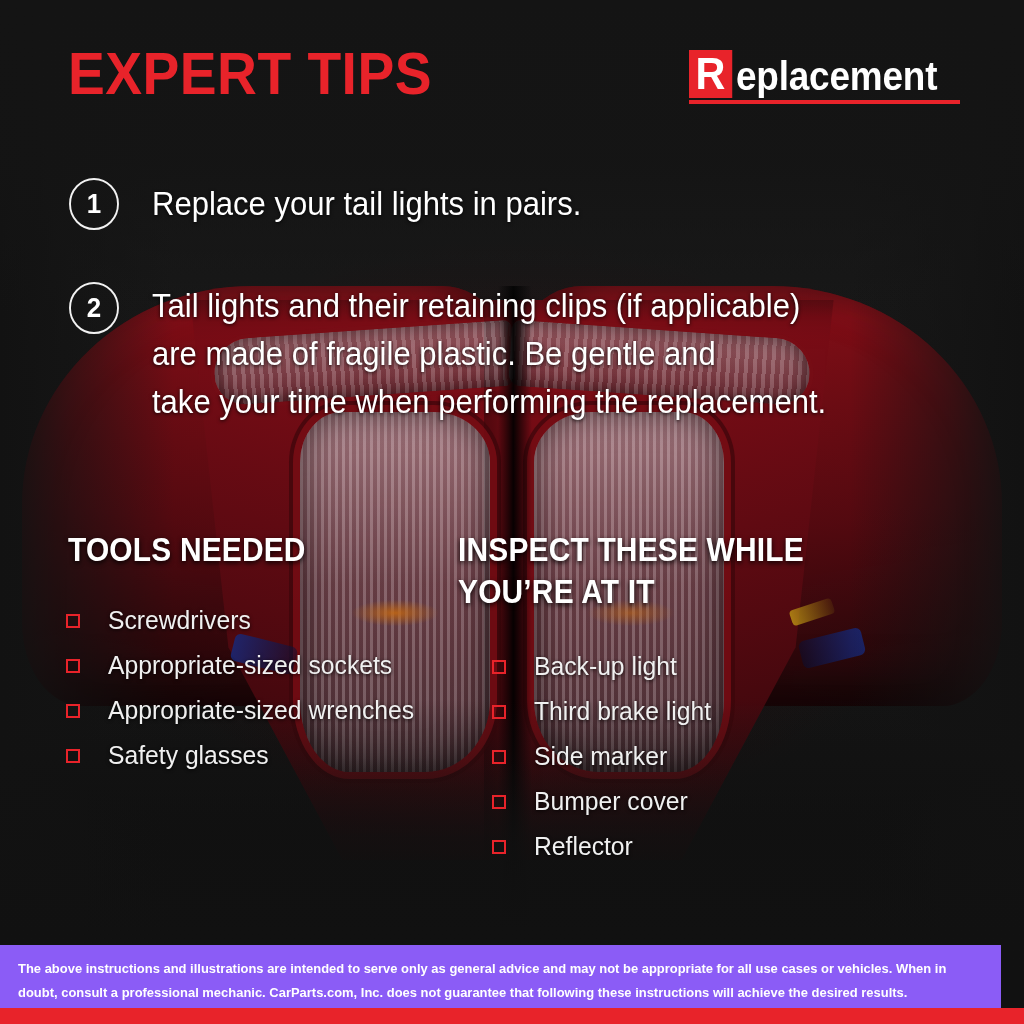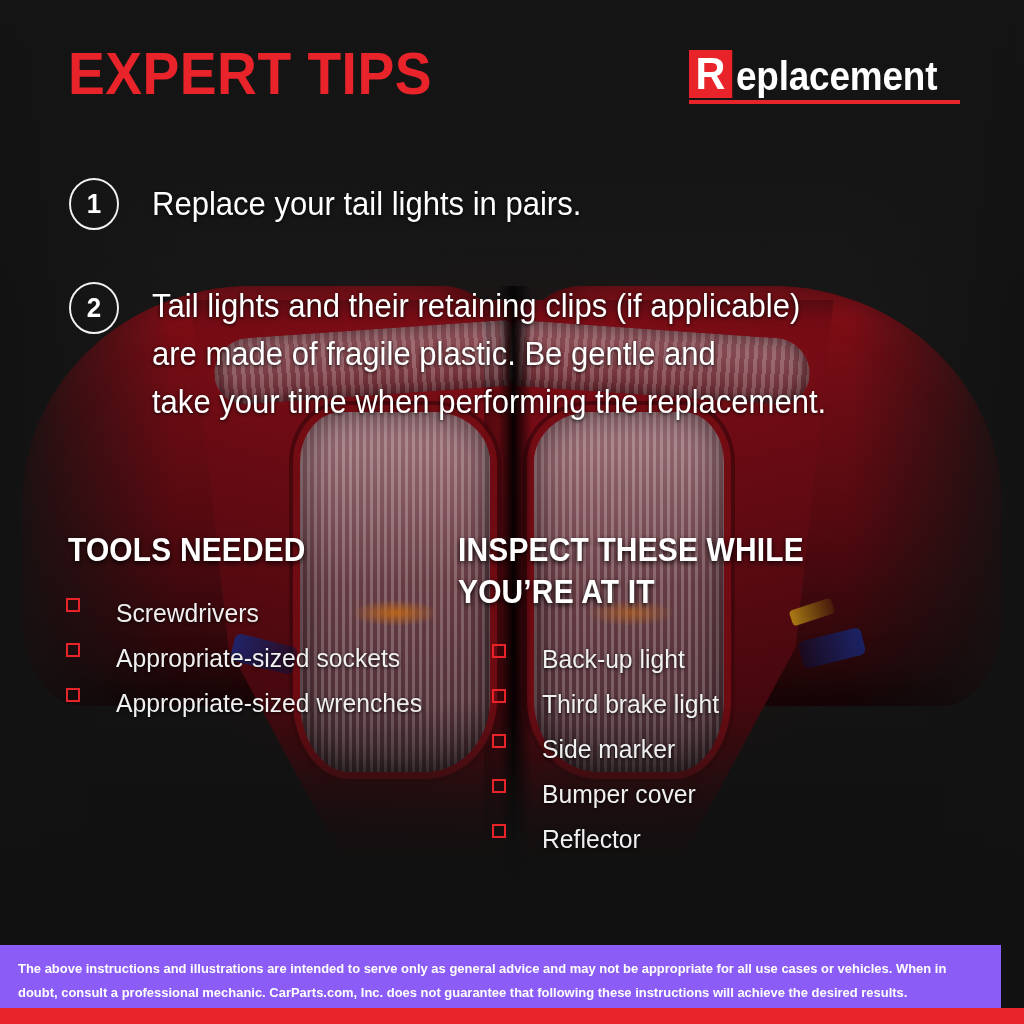--- a/index.html
+++ b/index.html
@@ -195,21 +195,21 @@
     text-shadow:0 2px 6px rgba(0,0,0,.9);
     white-space:pre-line;
   }
   .h-tools{ left:68px; top:528px; }
   .h-inspect{ left:458px; top:528px; }
 
   
   .list{ position:absolute; }
   .list-tools{ left:66px; top:598px; }
   .list-inspect{ left:492px; top:644px; }
-  .li{ display:flex; align-items:flex-start; height:45px;gap:8px; }
+  .li{ display:flex; align-items:center; height:45px; }
   .box{
     width:14px; height:14px; flex:0 0 14px;
     border:2px solid #e8232a; margin-right:28px;
   }
   .li-label{
     color:#f0f0f0; font-size:26px; font-weight:400;
     transform:scaleX(.95); transform-origin:left center;
     text-shadow:0 1px 4px rgba(0,0,0,.85);
   }
 
@@ -286,20 +286,24 @@
         <span class="li-label">Screwdrivers</span>
       </div>
       <div class="li">
         <span class="box"></span>
         <span class="li-label">Appropriate-sized sockets</span>
       </div>
       <div class="li">
         <span class="box"></span>
         <span class="li-label">Appropriate-sized wrenches</span>
       </div>
+      <div class="li">
+        <span class="box"></span>
+        <span class="li-label">Safety glasses</span>
+      </div>
     </div>
 
     <div class="list list-inspect">
       <div class="li">
         <span class="box"></span>
         <span class="li-label">Back-up light</span>
       </div>
       <div class="li">
         <span class="box"></span>
         <span class="li-label">Third brake light</span>

